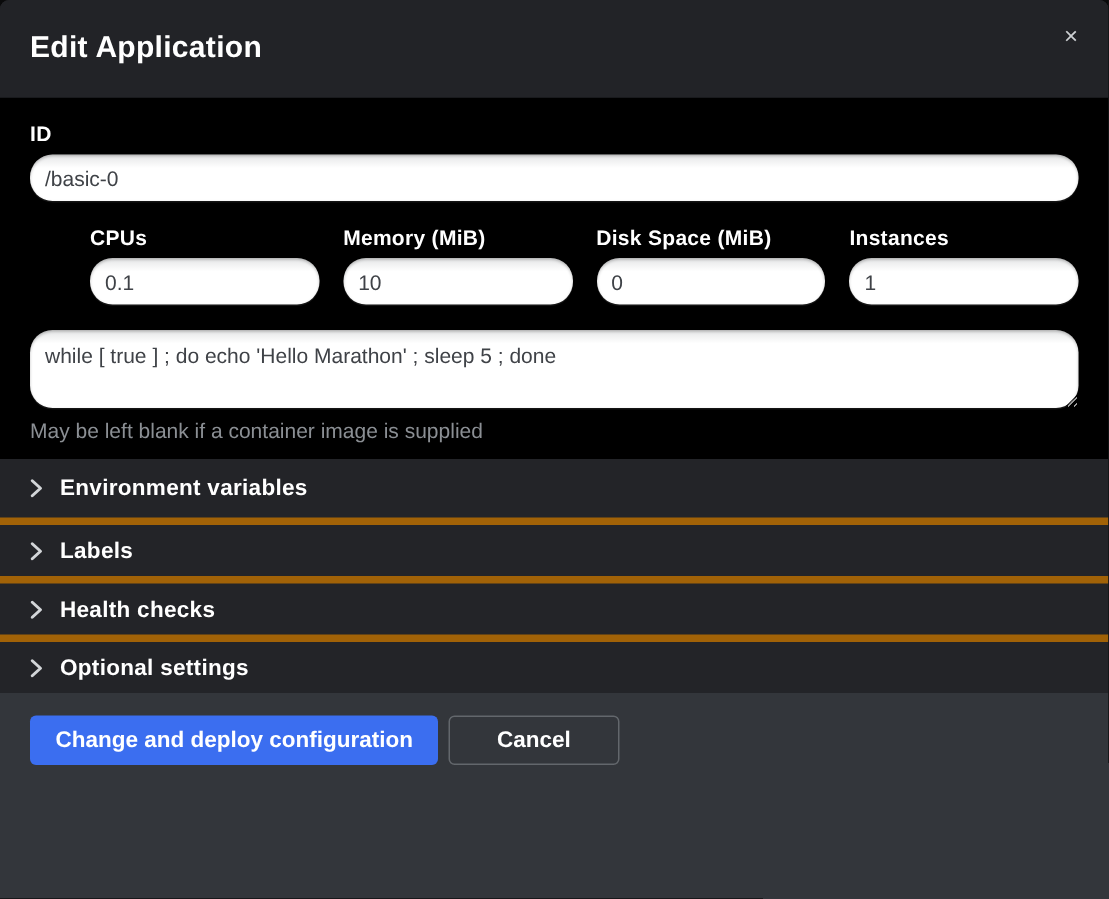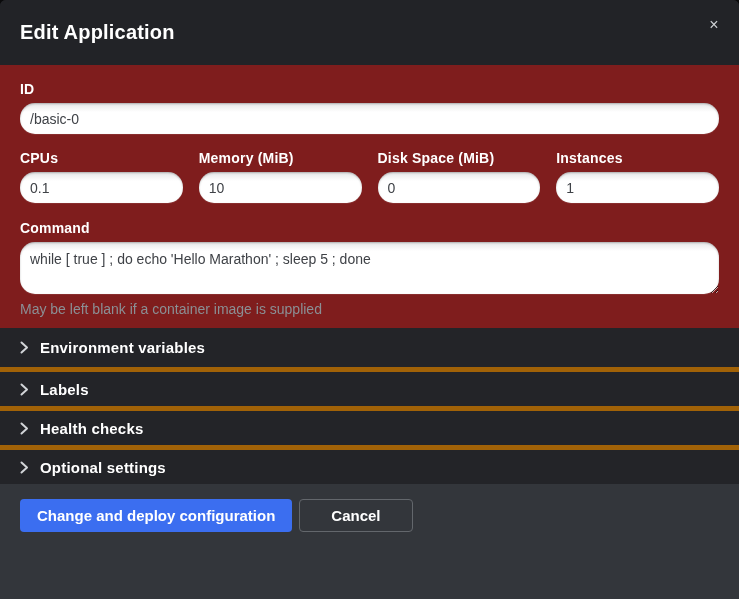--- a/index.html
+++ b/index.html
@@ -28,41 +28,42 @@
   .close-btn {
     position: absolute; right: 14px; top: 14px;
     width: 22px; height: 22px;
     display: flex; align-items: center; justify-content: center;
     color: #cdd0d3; font-size: 16px; font-weight: 400;
     cursor: pointer; line-height: 1;
   }
 
   
   .modal-form {
-    background: #7f1d1d;
+    background: #000000;
     padding: 16px 20px 11px 20px;
   }
   .field-label {
     display: block;
     color: #ffffff; font-size: 14px; font-weight: 700;
     margin-bottom: 6px; letter-spacing: 0.2px;
   }
   .text-input, .command-textarea {
     width: 100%;
     border: none; outline: none;
     border-radius: 15px;
     background: linear-gradient(to bottom, #e4e5e6 0px, #ffffff 9px);
     box-shadow: inset 0 1px 2px rgba(0,0,0,0.25), 0 1px 0 rgba(255,255,255,0.08);
     color: #3f4247; font-size: 14px;
     font-family: "Liberation Sans", sans-serif;
   }
   .text-input { height: 31px; padding: 0 10px; }
   .grid-row {
     display: grid; grid-template-columns: repeat(4, 1fr); gap: 16px;
     margin-top: 16px;
+    margin-left: 40px;
   }
   .command-group { margin-top: 17px; }
   .command-textarea {
     height: 52px; padding: 8px 10px;
     resize: both; display: block; line-height: 1.35;
   }
   .help-text {
     color: #8b8f94; font-size: 14px; margin-top: 7px;
   }
 
@@ -137,21 +138,20 @@
         <label class="field-label">Disk Space (MiB)</label>
         <input class="text-input" type="text" value="0" style="">
       </div>
       <div>
         <label class="field-label">Instances</label>
         <input class="text-input" type="text" value="1" style="">
       </div>
     </div>
 
     <div class="command-group">
-      <label class="field-label">Command</label>
       <textarea class="command-textarea" style="">while [ true ] ; do echo 'Hello Marathon' ; sleep 5 ; done</textarea>
       <div class="help-text">May be left blank if a container image is supplied</div>
     </div>
 
   </div>
 
   <div class="accordion">
 
 
     <div class="accordion-row">

